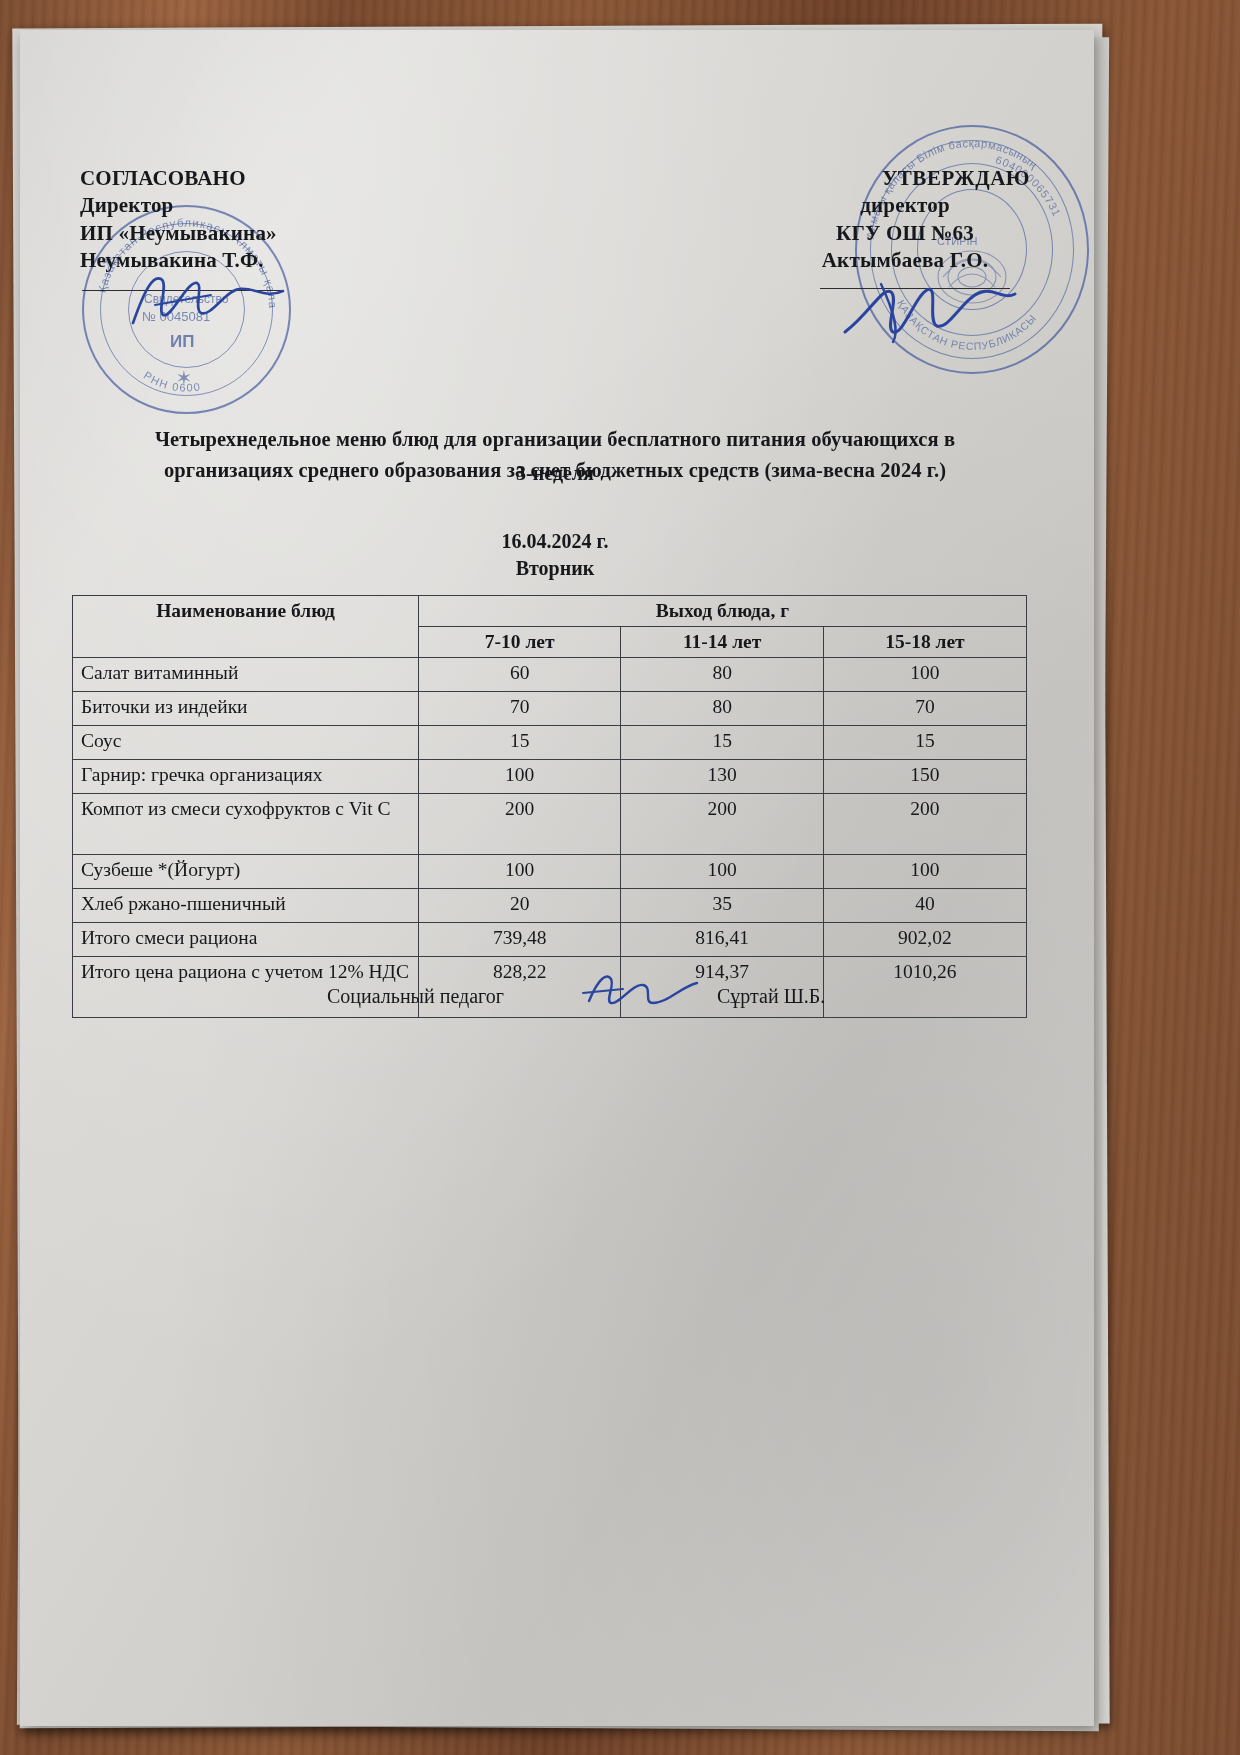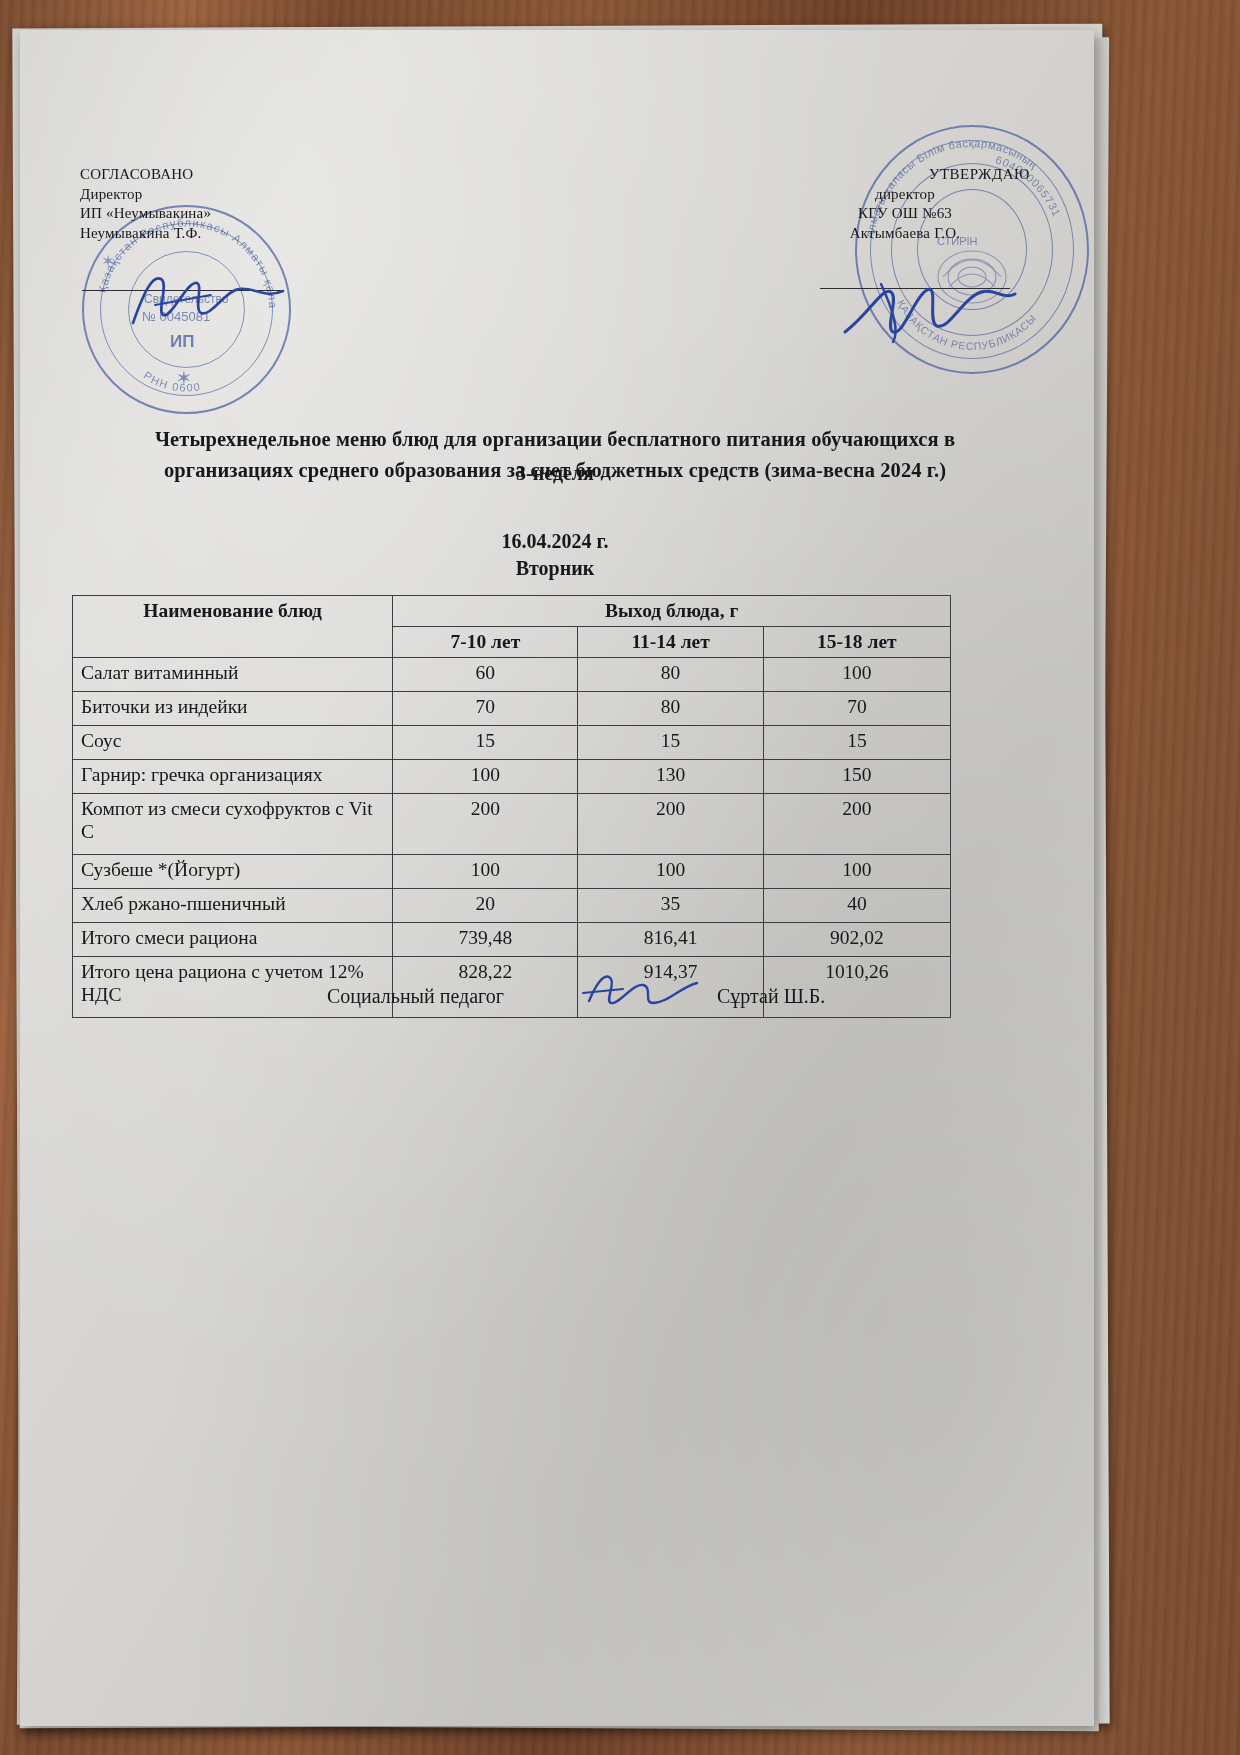--- a/index.html
+++ b/index.html
@@ -72,22 +72,22 @@
   }
 
   .content {
     position: relative;
     padding: 0;
   }
 
   
   .hdr {
     position: absolute;
-    font-weight: normal;
-    font-size: 15px;
+    font-weight: bold;
+    font-size: 21px;
     line-height: 1.30;
     letter-spacing: .2px;
   }
   .hdr-left { left: 60px; top: 135px; text-align: left; }
   .hdr-right { left: 760px; top: 135px; width: 250px; text-align: center; }
   .hdr-right .l1 { letter-spacing: .5px; text-align: right; }
 
   .sig-line {
     position: absolute;
     border-bottom: 1.4px solid #2b2d31;
@@ -149,21 +149,21 @@
   }
   .week { top: 432px; }
   .date { top: 480px; margin-top: 20px; }
   .weekday { top: 527px; }
 
   
   table.menu {
     position: absolute;
     left: 52px;
     top: 565px;
-    width: 879px;
+    width: 955px;
     border-collapse: collapse;
     font-size: 19.5px;
     background: transparent;
     font-family: Liberation Serif, serif;
   }
   table.menu td, table.menu th {
     border: 1.3px solid #3a3d42;
     padding: 3px 8px;
     font-weight: normal;
     vertical-align: top;

